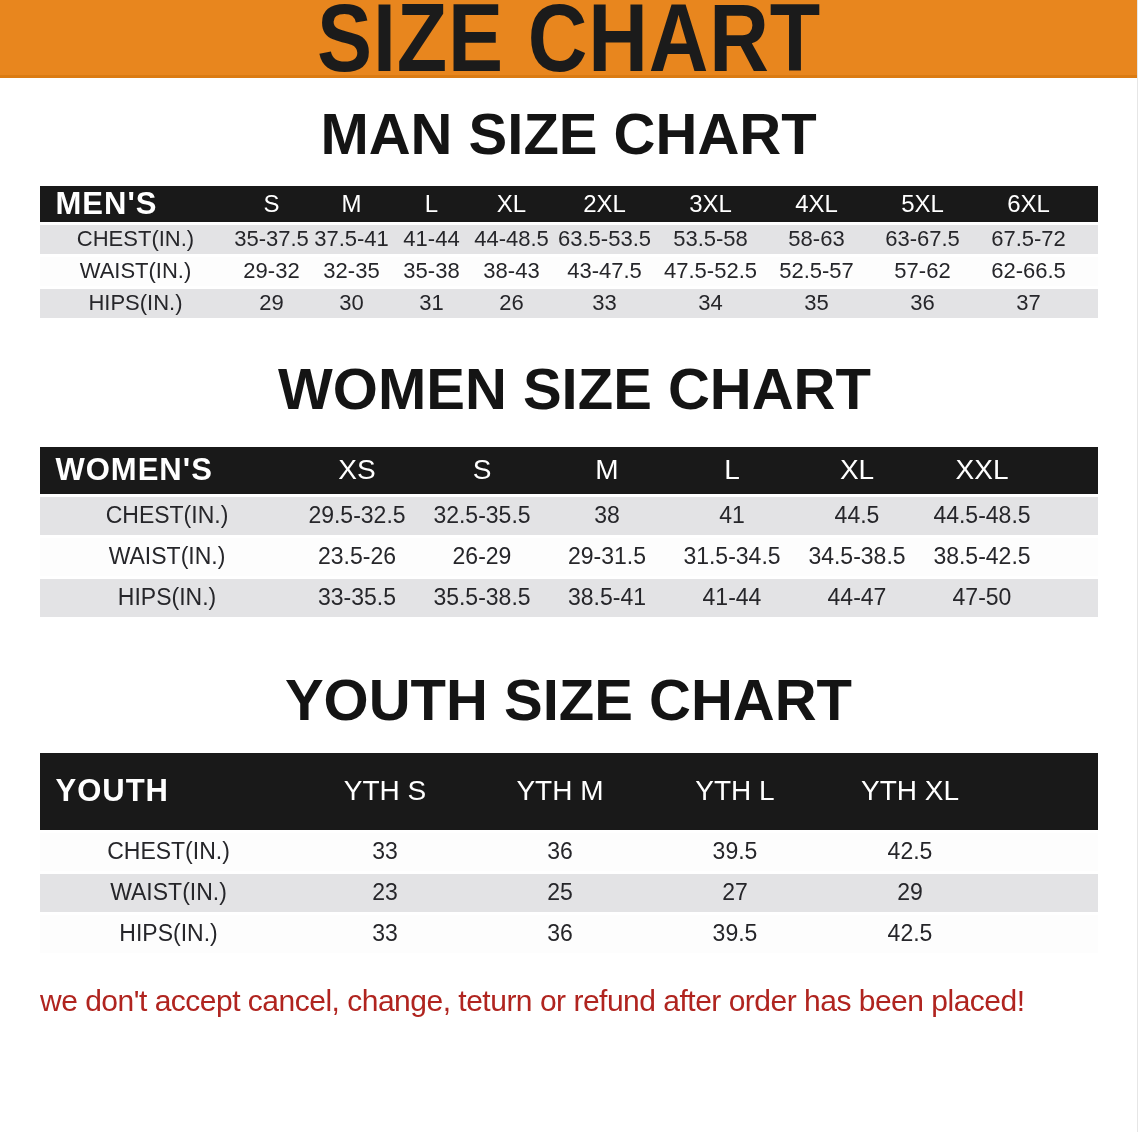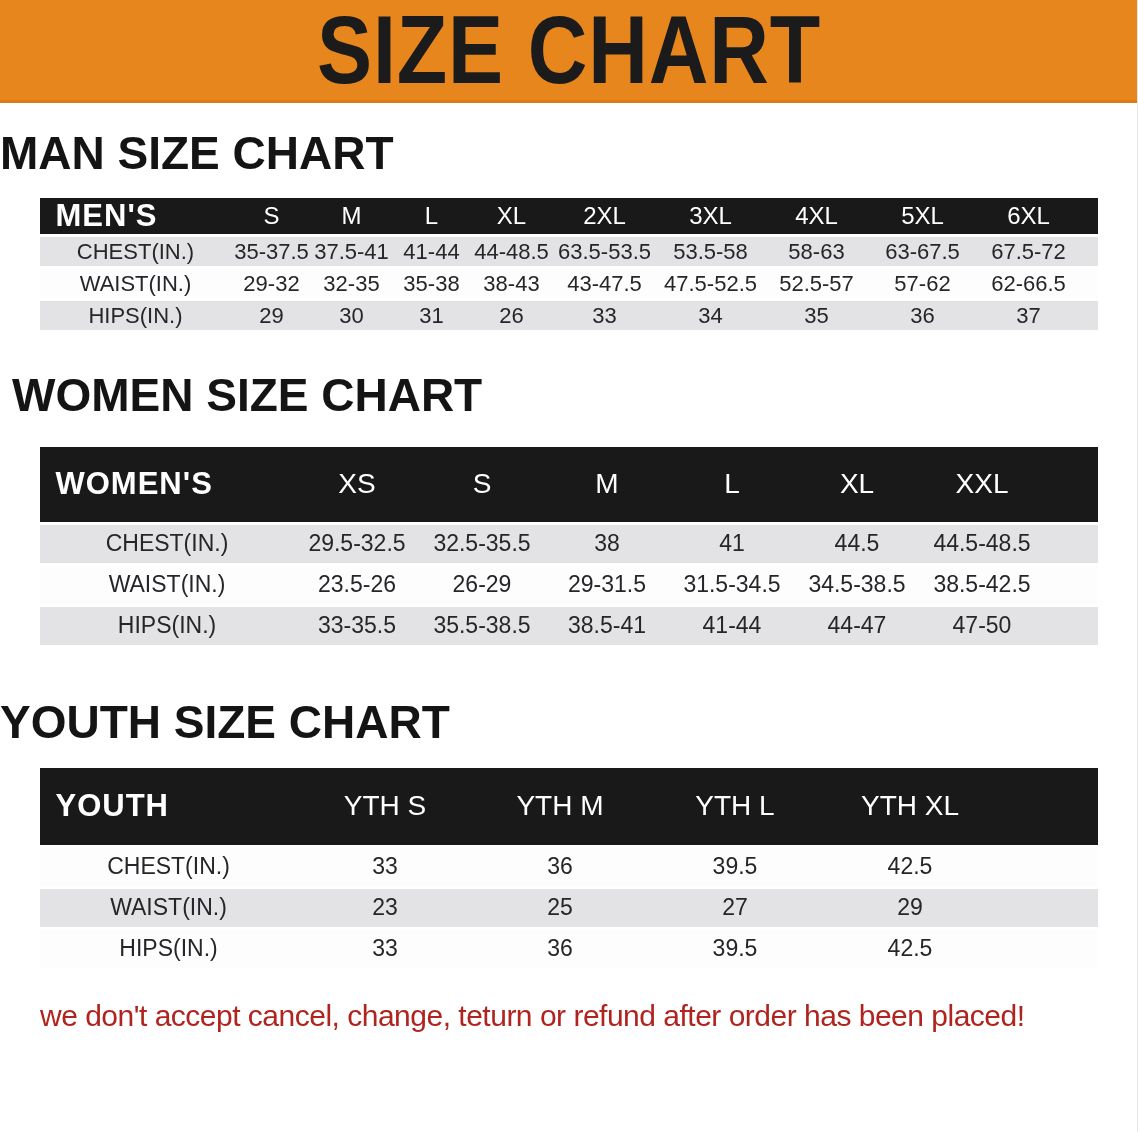--- a/index.html
+++ b/index.html
@@ -14,39 +14,39 @@
   *{box-sizing:border-box;margin:0;padding:0;}
   html,body{width:1138px;}
   body{
     height:1132px;
     background:#ffffff;
     font-family:"Liberation Sans", sans-serif;
     overflow:hidden;
     border-right:1px solid #e6e6e6;
   }
   .banner{
-    height:103px;
+    height:78px;
     background:var(--banner-bg);
     border-bottom:3px solid var(--banner-border);
     display:flex;align-items:center;justify-content:center;
   }
   .banner-title{
     font-size:96px;
     font-weight:bold;
     color:#1b1b1b;
     line-height:1;
     letter-spacing:1px;
     transform:scaleX(0.86);
     transform-origin:center;
     white-space:nowrap;
   }
   .section-heading{
-    text-align:left;
+    text-align:center;
     font-weight:bold;
-    font-size:46px;
+    font-size:58px;
     color:var(--heading-black);
     line-height:1.05;
     letter-spacing:0px;
   }
   .heading-man{margin:26px 0 21px;}
   .heading-women{margin:38px 0 27px;padding-left:12px;}
   .heading-youth{margin:50px 0 22px;}
 
   .size-table{
     border-collapse:separate;
@@ -64,21 +64,21 @@
     white-space:nowrap;
   }
   .size-table th.corner{
     text-align:left;
     padding-left:16px;
     font-weight:bold;
     letter-spacing:1px;
   }
   .men thead th{height:36px;font-size:24px;}
   .men th.corner{font-size:31px;}
-  .women thead th{height:78px;font-size:28px;}
+  .women thead th{height:50px;font-size:28px;}
   .women th.corner{font-size:31px;}
   .youth thead th{height:80px;font-size:28px;}
   .youth th.corner{font-size:31px;}
 
   .size-table td{
     text-align:center;
     border-bottom:3px solid #fff;
     color:var(--table-text);
     white-space:nowrap;
   }

